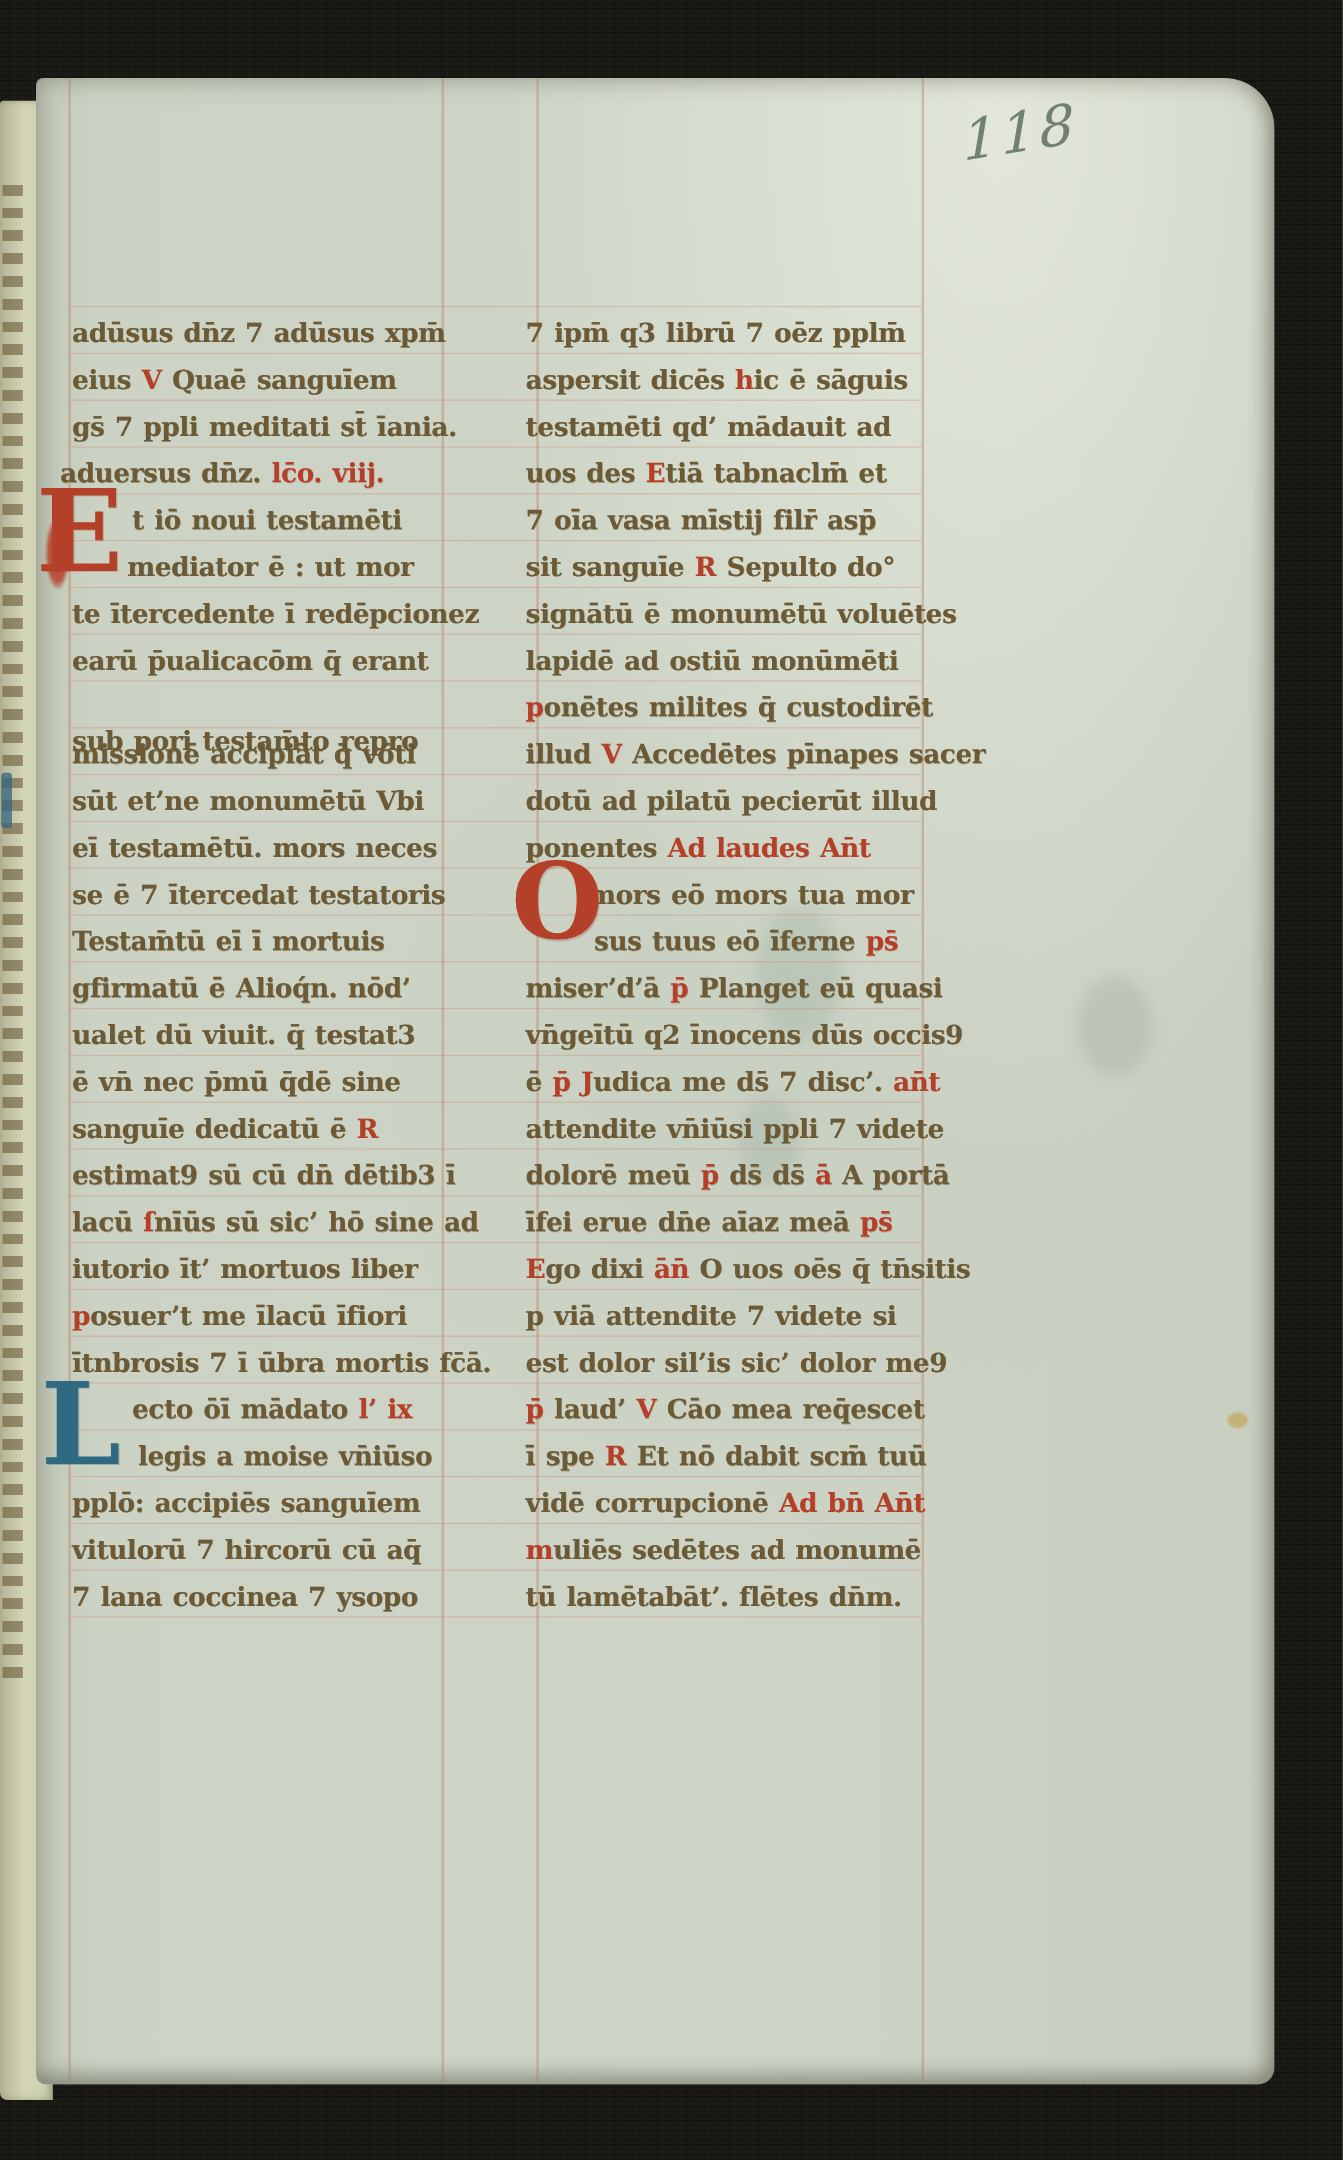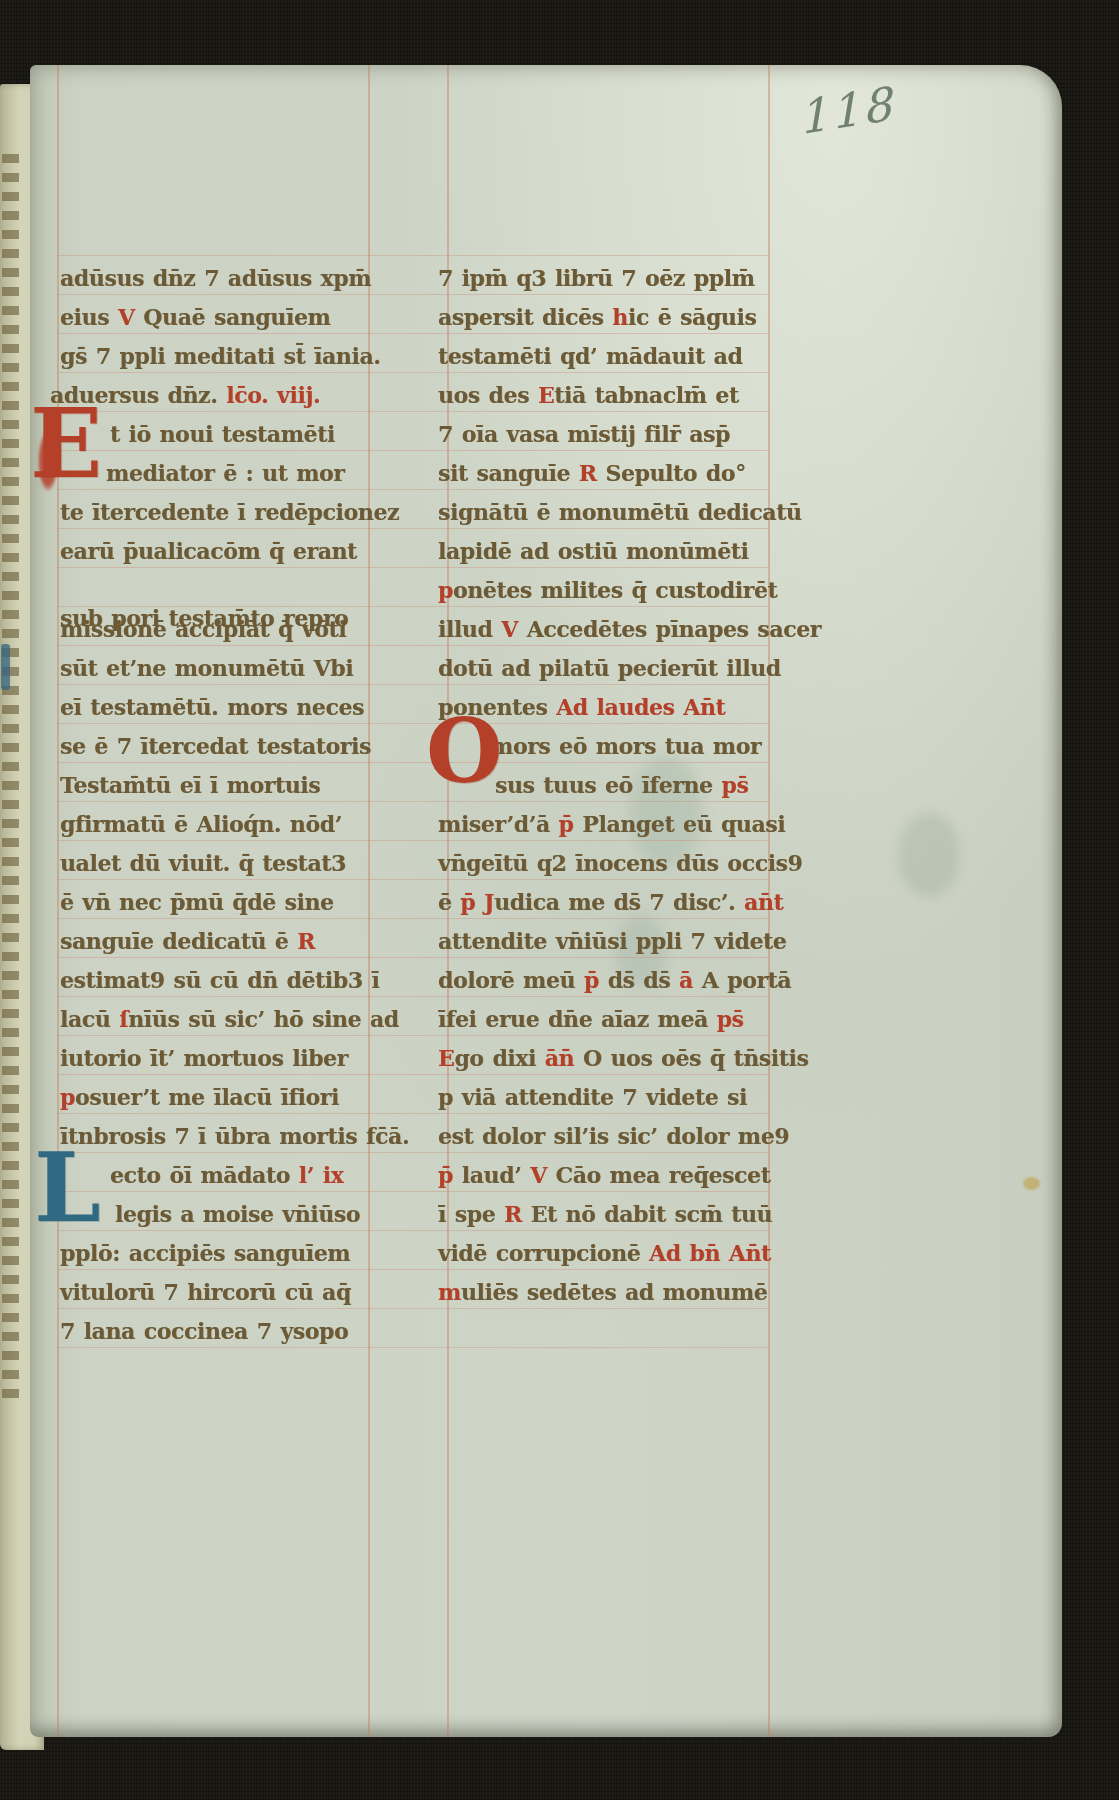--- a/index.html
+++ b/index.html
@@ -149,37 +149,38 @@
     <div class="line" style="left: 85px; top: 1135px;"><span>legis a moise vn̄iūso</span></div>
     <div class="line" style="left: 30px; top: 1174px;"><span>pplō: accipiēs sanguīem</span></div>
     <div class="line" style="left: 30px; top: 1213px;"><span>vitulorū 7 hircorū cū aq̄</span></div>
     <div class="line" style="left: 30px; top: 1252px;"><span>7 lana coccinea 7 ysopo</span></div>
     <div class="line" style="left: 408px; top: 199px;"><span>7 ipm̄ q3 librū 7 oēz pplm̄</span></div>
     <div class="line" style="left: 408px; top: 238px;"><span>aspersit dicēs </span><span class="rubric">h</span><span>ic ē sāguis</span></div>
     <div class="line" style="left: 408px; top: 277px;"><span>testamēti qd’ mādauit ad</span></div>
     <div class="line" style="left: 408px; top: 316px;"><span>uos des </span><span class="rubric">E</span><span>tiā tabnaclm̄ et</span></div>
     <div class="line" style="left: 408px; top: 355px;"><span>7 oīa vasa mīstij filr̄ asp̄</span></div>
     <div class="line" style="left: 408px; top: 394px;"><span>sit sanguīe </span><span class="rubric">R </span><span>Sepulto do°</span></div>
-    <div class="line" style="left: 408px; top: 433px;"><span>signātū ē monumētū dedicatū</span></div>
+    <div class="line" style="left: 408px; top: 433px;"><span>signātū ē monumētū voluētes</span></div>
     <div class="line" style="left: 408px; top: 472px;"><span>lapidē ad ostiū monūmēti</span></div>
     <div class="line" style="left: 408px; top: 511px;"><span class="rubric">p</span><span>onētes milites q̄ custodirēt</span></div>
     <div class="line" style="left: 408px; top: 550px;"><span>illud </span><span class="rubric">V </span><span>Accedētes pīnapes sacer</span></div>
     <div class="line" style="left: 408px; top: 589px;"><span>dotū ad pilatū pecierūt illud</span></div>
     <div class="line" style="left: 408px; top: 628px;"><span>ponentes </span><span class="rubric">Ad laudes An̄t</span></div>
     <div class="line" style="left: 460px; top: 667px;"><span>mors eō mors tua mor</span></div>
     <div class="line" style="left: 465px; top: 706px;"><span>sus tuus eō īferne </span><span class="rubric">ps̄</span></div>
     <div class="line" style="left: 408px; top: 745px;"><span>miser’d’ā </span><span class="rubric">p̄ </span><span>Planget eū quasi</span></div>
     <div class="line" style="left: 408px; top: 784px;"><span>vn̄geītū q2 īnocens dūs occis9</span></div>
     <div class="line" style="left: 408px; top: 823px;"><span>ē </span><span class="rubric">p̄ J</span><span>udica me ds̄ 7 disc’. </span><span class="rubric">an̄t</span></div>
     <div class="line" style="left: 408px; top: 862px;"><span>attendite vn̄iūsi ppli 7 videte</span></div>
     <div class="line" style="left: 408px; top: 901px;"><span>dolorē meū </span><span class="rubric">p̄ </span><span>ds̄ ds̄ </span><span class="rubric">ā </span><span>A portā</span></div>
     <div class="line" style="left: 408px; top: 940px;"><span>īfei erue dn̄e aīaz meā </span><span class="rubric">ps̄</span></div>
     <div class="line" style="left: 408px; top: 979px;"><span class="rubric">E</span><span>go dixi </span><span class="rubric">ān̄ </span><span>O uos oēs q̄ tn̄sitis</span></div>
     <div class="line" style="left: 408px; top: 1018px;"><span>p viā attendite 7 videte si</span></div>
     <div class="line" style="left: 408px; top: 1057px;"><span>est dolor sil’is sic’ dolor me9</span></div>
     <div class="line" style="left: 408px; top: 1135px;"><span>ī spe </span><span class="rubric">R </span><span>Et nō dabit scm̄ tuū</span></div>
     <div class="line" style="left: 408px; top: 1096px;"><span class="rubric">p̄ </span><span>laud’ </span><span class="rubric">V </span><span>Cāo mea req̄escet</span></div>
     <div class="line" style="left: 408px; top: 1213px;"><span class="rubric">m</span><span>uliēs sedētes ad monumē</span></div>
     <div class="line" style="left: 408px; top: 1174px;"><span>vidē corrupcionē </span><span class="rubric">Ad bn̄ An̄t</span></div>
+    <div class="line" style="left: 408px; top: 1252px;"><span>tū lamētabāt’. flētes dn̄m.</span></div>
     <div class="initial red" style="left: 0px; top: 342px;">E</div>
     <div class="initial blue" style="left: 4px; top: 1086px;">L</div>
     <div class="initial red" style="left: 396px; top: 652px; font-size: 88px;">O</div>
   </div>
 
 </body></html>

